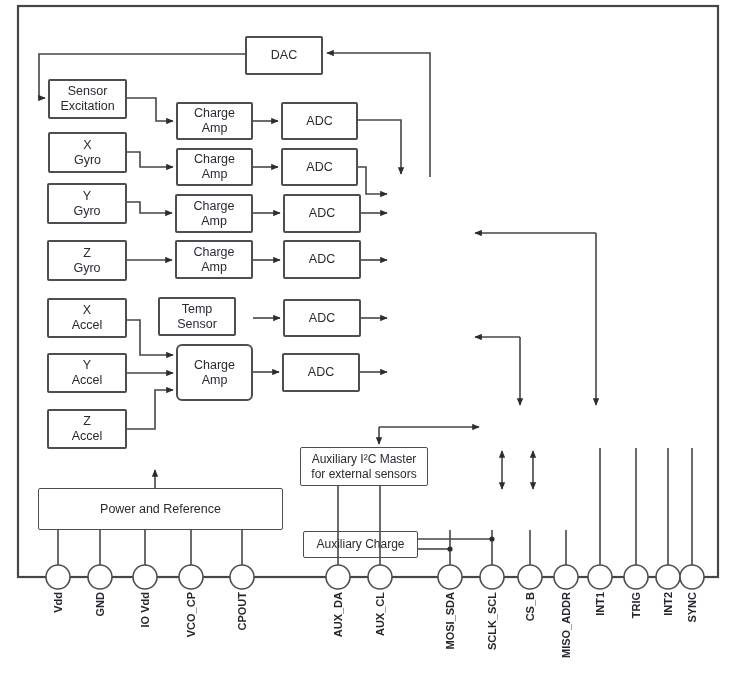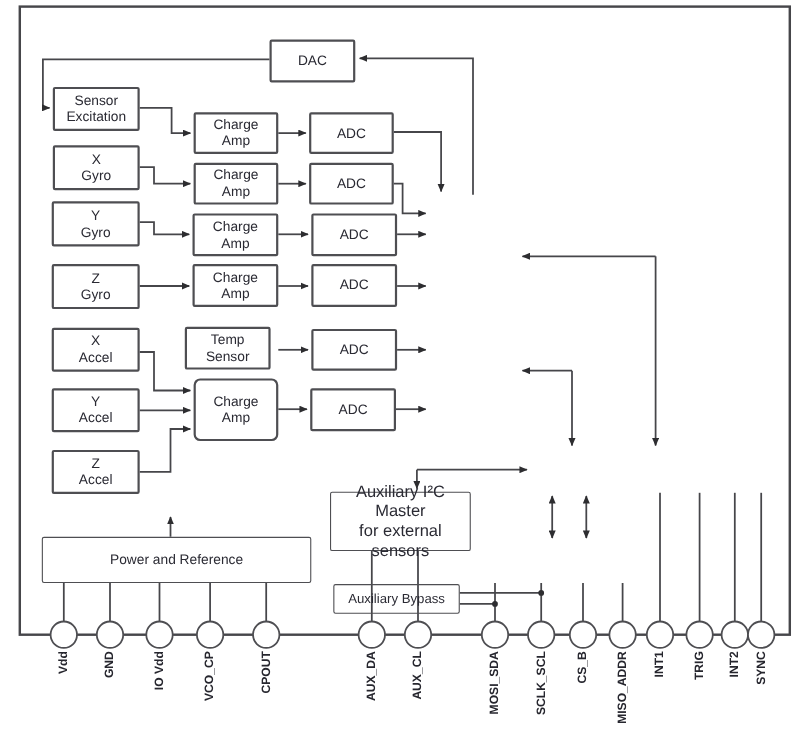--- a/index.html
+++ b/index.html
@@ -134,35 +134,35 @@
 Accel</div>
 
   <div class="block" style="left:176px;top:102px;width:77px;height:38px;">Charge
 Amp</div>
   <div class="block" style="left:176px;top:148px;width:77px;height:38px;">Charge
 Amp</div>
   <div class="block" style="left:175px;top:194px;width:78px;height:39px;">Charge
 Amp</div>
   <div class="block" style="left:175px;top:240px;width:78px;height:39px;">Charge
 Amp</div>
-  <div class="block" style="left:168px;top:297px;width:78px;height:39px;">Temp
+  <div class="block" style="left:158px;top:297px;width:78px;height:39px;">Temp
 Sensor</div>
   <div class="block round" style="left:176px;top:344px;width:77px;height:57px;">Charge
 Amp</div>
 
   <div class="block" style="left:281px;top:102px;width:77px;height:38px;">ADC</div>
   <div class="block" style="left:281px;top:148px;width:77px;height:38px;">ADC</div>
   <div class="block" style="left:283px;top:194px;width:78px;height:39px;">ADC</div>
   <div class="block" style="left:283px;top:240px;width:78px;height:39px;">ADC</div>
   <div class="block" style="left:283px;top:299px;width:78px;height:38px;">ADC</div>
   <div class="block" style="left:282px;top:353px;width:78px;height:39px;">ADC</div>
 
-  <div class="block thin" style="left:300px;top:447px;width:128px;height:54px;font-size:15px;">Auxiliary I²C Master
+  <div class="block thin" style="left:300px;top:447px;width:128px;height:39px;font-size:12px;">Auxiliary I²C Master
 for external sensors</div>
-  <div class="block thin clear" style="left:303px;top:531px;width:115px;height:27px;font-size:12px;">Auxiliary Bypass</div>
+  <div class="block thin clear" style="left:303px;top:531px;width:115px;height:27px;font-size:12px;">Auxiliary Charge</div>
   <div class="block thin" style="left:38px;top:488px;width:245px;height:42px;text-align:center;">Power and Reference</div>
 
   <div class="pinlabel" style="left:51px;top:592px;">Vdd</div>
   <div class="pinlabel" style="left:93px;top:592px;">GND</div>
   <div class="pinlabel" style="left:138px;top:592px;">IO Vdd</div>
   <div class="pinlabel" style="left:184px;top:592px;">VCO_CP</div>
   <div class="pinlabel" style="left:235px;top:592px;">CPOUT</div>
   <div class="pinlabel" style="left:331px;top:592px;">AUX_DA</div>
   <div class="pinlabel" style="left:373px;top:592px;">AUX_CL</div>
   <div class="pinlabel" style="left:443px;top:592px;">MOSI_SDA</div>

